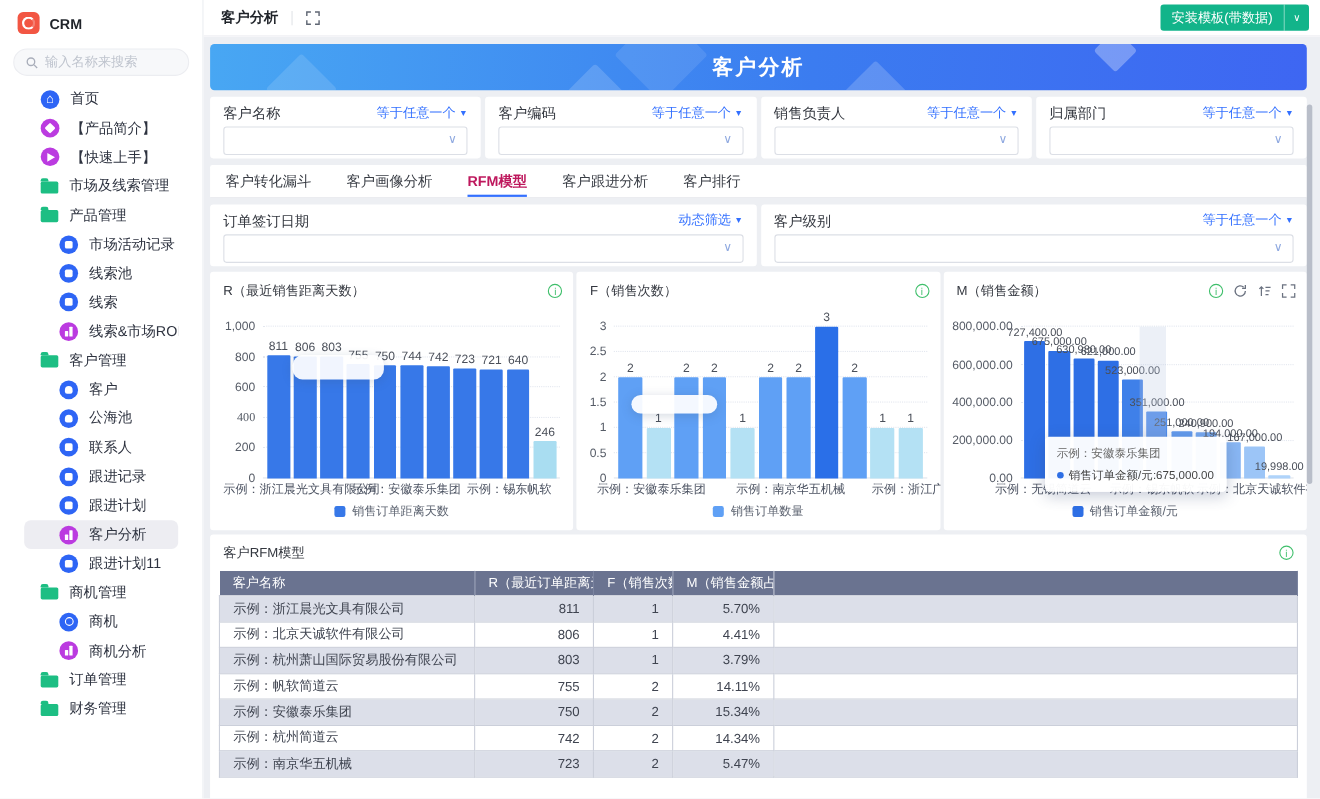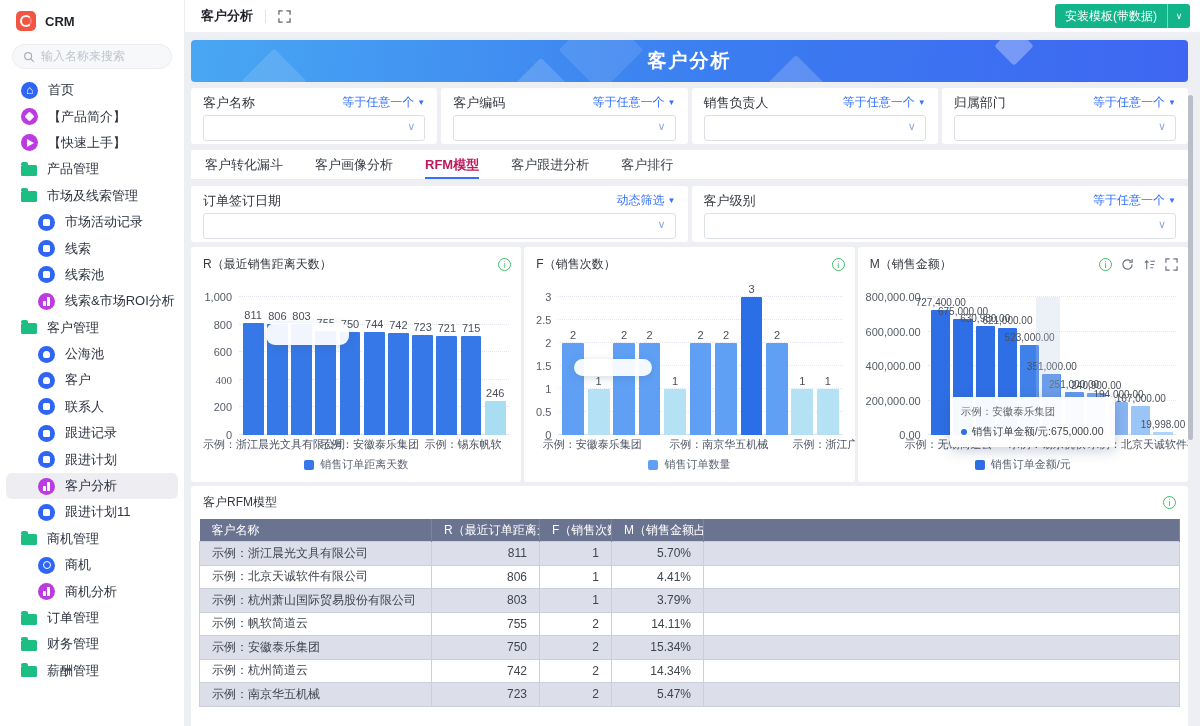--- a/index.html
+++ b/index.html
@@ -9,21 +9,21 @@
   #sidebar{position:absolute;left:0;top:0;width:185px;height:726px;background:#fff;
            border-right:1px solid #ECEEF2;box-sizing:border-box;z-index:6;}
   .logo-row{display:flex;align-items:center;gap:9px;padding:11px 0 0 16px;}
   .logo-badge{width:20px;height:20px;border-radius:5px;background:#F25643;display:flex;align-items:center;justify-content:center;flex:none;}
   .logo-badge::before{content:'';width:8px;height:8px;border:2px solid #fff;border-radius:50%;border-right-color:rgba(255,255,255,.25);}
   .logo-text{font-size:13px;font-weight:bold;color:#1F2329;}
   .search-box{margin:13px 12px 8px 12px;height:25px;border-radius:13px;background:#F7F8FA;border:1px solid #ECEDF1;
               display:flex;align-items:center;gap:6px;padding:0 10px;color:#BFC4CE;font-size:12px;box-sizing:border-box;}
   #sidebar-menu{margin-top:2px;}
   .sb-item{display:flex;align-items:center;gap:10px;height:26.4px;padding-left:15px;font-size:13px;color:#2E3340;
-           margin:0 6px;border-radius:6px;cursor:pointer;white-space:nowrap;overflow:hidden;}
+           margin:0 22px;border-radius:6px;cursor:pointer;white-space:nowrap;overflow:hidden;}
   .sb-item.lvl2{padding-left:32px;}
   .sb-item.active{background:#EDEDF2;}
   .sb-ic{flex:none;}
   .sb-ic.circle{width:17px;height:17px;border-radius:50%;display:flex;align-items:center;justify-content:center;}
   .sb-ic.folder{width:16px;height:11px;background:#1DBE83;border-radius:1.5px;position:relative;margin-top:2px;}
   .sb-ic.folder::before{content:'';position:absolute;top:-3px;left:0;width:7px;height:3px;background:#1DBE83;border-radius:2px 2px 0 0;}
   .glyph{width:7px;height:7px;background:#fff;border-radius:1.5px;display:block;}
   .glyph.home{width:auto;height:auto;background:none;border-radius:0;color:#fff;font-size:12px;line-height:1;}
   .glyph.home::before{content:'⌂';}
   .glyph.tag{transform:rotate(45deg);width:7px;height:7px;border-radius:1px;}
@@ -131,65 +131,65 @@
         <span class="sb-label">【产品简介】</span>
       </div>
       <div class="sb-item">
         <span class="sb-ic circle" style="background: rgb(187, 59, 224);">
           <span class="glyph send"></span>
         </span>
         <span class="sb-label">【快速上手】</span>
       </div>
       <div class="sb-item">
         <span class="sb-ic folder"></span>
+        <span class="sb-label">市场及线索管理</span>
+      </div>
+      <div class="sb-item">
+        <span class="sb-ic folder"></span>
         <span class="sb-label">产品管理</span>
       </div>
-      <div class="sb-item">
-        <span class="sb-ic folder"></span>
-        <span class="sb-label">市场及线索管理</span>
-      </div>
       <div class="sb-item lvl2">
         <span class="sb-ic circle" style="background: rgb(46, 101, 245);">
           <span class="glyph doc"></span>
         </span>
         <span class="sb-label">市场活动记录</span>
       </div>
       <div class="sb-item lvl2">
         <span class="sb-ic circle" style="background: rgb(46, 101, 245);">
           <span class="glyph doc"></span>
         </span>
+        <span class="sb-label">线索池</span>
+      </div>
+      <div class="sb-item lvl2">
+        <span class="sb-ic circle" style="background: rgb(46, 101, 245);">
+          <span class="glyph doc"></span>
+        </span>
         <span class="sb-label">线索</span>
-      </div>
-      <div class="sb-item lvl2">
-        <span class="sb-ic circle" style="background: rgb(46, 101, 245);">
-          <span class="glyph doc"></span>
-        </span>
-        <span class="sb-label">线索池</span>
       </div>
       <div class="sb-item lvl2">
         <span class="sb-ic circle" style="background: rgb(187, 59, 224);">
           <span class="glyph chart"></span>
         </span>
         <span class="sb-label">线索&amp;市场ROI分析</span>
       </div>
       <div class="sb-item">
         <span class="sb-ic folder"></span>
         <span class="sb-label">客户管理</span>
       </div>
       <div class="sb-item lvl2">
         <span class="sb-ic circle" style="background: rgb(46, 101, 245);">
           <span class="glyph user"></span>
         </span>
+        <span class="sb-label">客户</span>
+      </div>
+      <div class="sb-item lvl2">
+        <span class="sb-ic circle" style="background: rgb(46, 101, 245);">
+          <span class="glyph user"></span>
+        </span>
         <span class="sb-label">公海池</span>
-      </div>
-      <div class="sb-item lvl2">
-        <span class="sb-ic circle" style="background: rgb(46, 101, 245);">
-          <span class="glyph user"></span>
-        </span>
-        <span class="sb-label">客户</span>
       </div>
       <div class="sb-item lvl2">
         <span class="sb-ic circle" style="background: rgb(46, 101, 245);">
           <span class="glyph doc"></span>
         </span>
         <span class="sb-label">联系人</span>
       </div>
       <div class="sb-item lvl2">
         <span class="sb-ic circle" style="background: rgb(46, 101, 245);">
           <span class="glyph doc"></span>
@@ -230,24 +230,20 @@
         </span>
         <span class="sb-label">商机分析</span>
       </div>
       <div class="sb-item">
         <span class="sb-ic folder"></span>
         <span class="sb-label">订单管理</span>
       </div>
       <div class="sb-item">
         <span class="sb-ic folder"></span>
         <span class="sb-label">财务管理</span>
-      </div>
-      <div class="sb-item">
-        <span class="sb-ic folder"></span>
-        <span class="sb-label">薪酬管理</span>
       </div>
     </nav>
 </aside>
 
 <header id="topbar">
   <span class="tb-title">客户分析</span>
   <span class="tb-div"></span>
   <svg width="13" height="13" viewBox="0 0 14 14">
       <path d="M1 5V1h4M9 1h4v4M13 9v4H9M5 13H1V9" fill="none" stroke="#5F6673" stroke-width="1.4"></path>
     </svg>
@@ -402,21 +398,21 @@
             <div class="bar-col">
               <div class="bar" style="height: 72.3%; background: rgb(55, 120, 232);"></div>
               <span class="bar-label" style="bottom: calc(72.3% + 2px);">723</span>
             </div>
             <div class="bar-col">
               <div class="bar" style="height: 72.1%; background: rgb(55, 120, 232);"></div>
               <span class="bar-label" style="bottom: calc(72.1% + 2px);">721</span>
             </div>
             <div class="bar-col">
               <div class="bar" style="height: 71.5%; background: rgb(55, 120, 232);"></div>
-              <span class="bar-label" style="bottom: calc(71.5% + 2px);">715</span>
+              <span class="bar-label" style="bottom: calc(71.5% + 2px);">640</span>
             </div>
             <div class="bar-col">
               <div class="bar" style="height: 24.6%; background: rgb(169, 221, 241);"></div>
               <span class="bar-label" style="bottom: calc(24.6% + 2px);">246</span>
             </div>
           </div>
         </div>
         <div class="c-xrow">
           <span style="left: 0%;">示例：浙江晨光文具有限公司</span>
           <span style="left: 37%;">示例：安徽泰乐集团</span>

